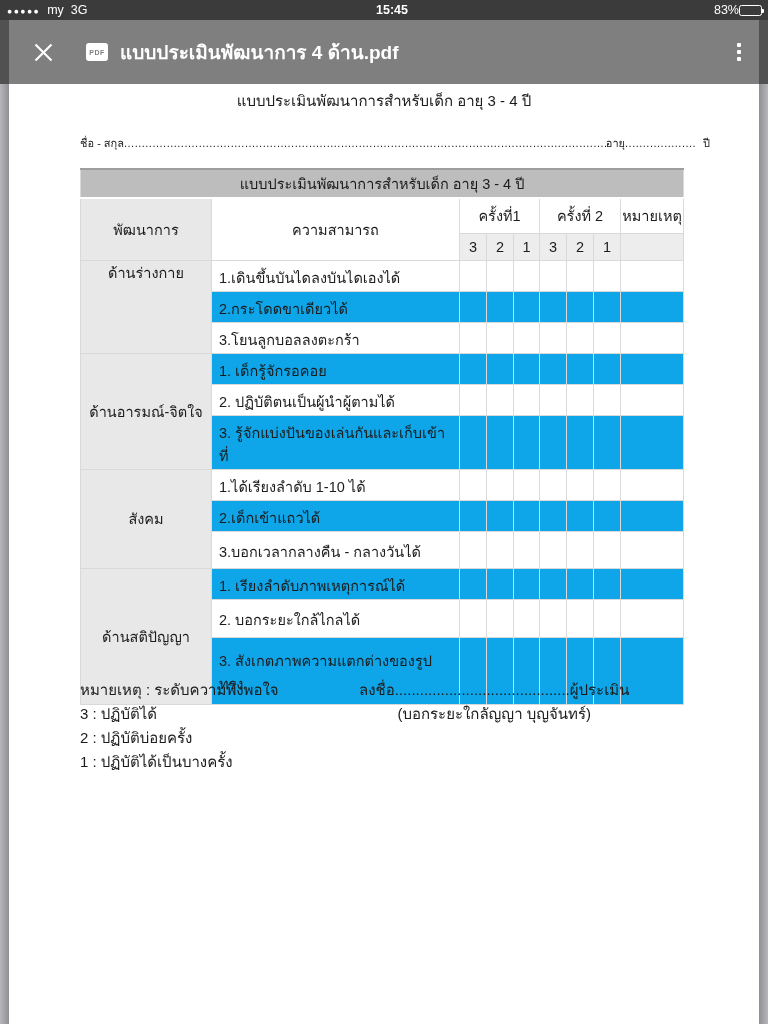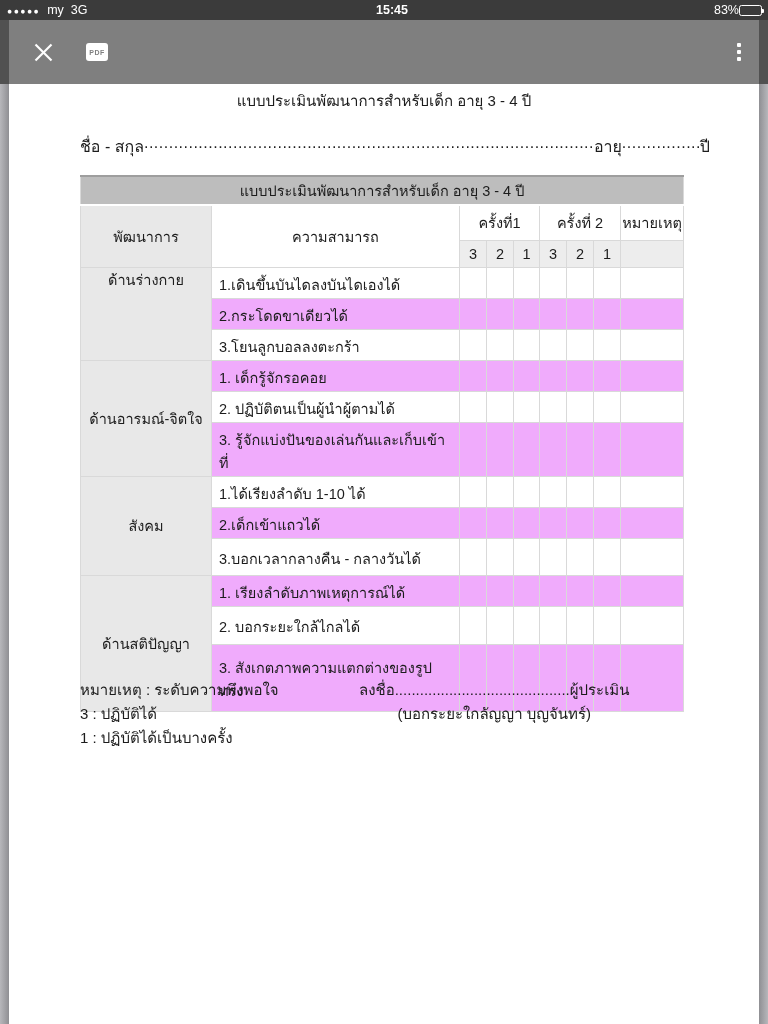--- a/index.html
+++ b/index.html
@@ -52,43 +52,43 @@
   .kebab span{ width:4px; height:4px; background:#ffffff; border-radius:1px; display:block; }
 
   
   .viewer{ position:absolute; top:84px; left:0; width:768px; height:940px;
     background:#ffffff; overflow:hidden; }
   .edge-strip{ position:absolute; top:0; bottom:0; width:9px; z-index:5; }
   .edge-strip.left{ left:0; background:linear-gradient(to right,#b7b7bb,#8f8f93); }
   .edge-strip.right{ right:0; background:linear-gradient(to left,#b7b7bb,#8f8f93); }
 
   .doc-title{ margin-top:5px; text-align:center; font-size:15px; }
-  .name-line{ margin:21px 58px 0 80px; display:flex; align-items:flex-start;
-    font-size:16px; white-space:nowrap; }
+  .name-line{ margin:21px 58px 0 80px; display:flex; align-items:center;
+    font-size:11px; white-space:nowrap; }
   .name-line .dots-fill{ flex:1; overflow:hidden; letter-spacing:.5px; }
   .name-line .dots-age{ width:78px; overflow:hidden; letter-spacing:.5px; }
 
   
   table.assessment{ border-collapse:collapse; table-layout:fixed;
     margin:16px 0 0 80px; width:603px; }
   table.assessment td, table.assessment th{
     border:1px solid #d9d9d9; font-size:14.5px; font-weight:normal;
     overflow:hidden; vertical-align:middle;
   }
   .banner-cell{ background:#bdbdbd; text-align:center; font-weight:bold;
     height:29px; border-top:2px solid #9e9e9e !important;
     border-bottom:2px solid #ffffff !important; }
   th.hdr{ font-weight:bold; text-align:center; background:#ffffff; }
   th.cat-hdr{ background:#e8e8e8; }
   tr.score-row td{ background:#ededed; text-align:center; height:27px; }
   td.cat{ background:#e8e8e8; font-weight:bold; text-align:center; }
   td.cat.top{ vertical-align:top; }
   td.ability{ text-align:left; padding:4px 6px 2px 7px; vertical-align:top;
     padding-top:5px; }
-  tr.gray td:not(.cat){ background:#f0abfc; }
+  tr.gray td:not(.cat){ background:#0ea5e9; }
   tr.white td:not(.cat){ background:#ffffff; }
 
   
   .doc-footer{ position:absolute; left:0; top:594px; width:768px; font-size:15px; }
   .legend{ position:absolute; left:80px; top:0; }
   .legend-title{ line-height:24px; }
   .legend-item{ line-height:24px; }
   .signature{ position:absolute; left:359px; top:0; text-align:center; }
   .signature-line{ line-height:24px; }
   .evaluator-name{ line-height:24px; }
@@ -113,20 +113,21 @@
 </div>
 
 <div class="app-header">
   <div class="close-btn">
     <svg width="19" height="19" viewBox="0 0 19 19">
       <line x1="1.5" y1="1.5" x2="17.5" y2="17.5" stroke="#ffffff" stroke-width="2.2"></line>
       <line x1="17.5" y1="1.5" x2="1.5" y2="17.5" stroke="#ffffff" stroke-width="2.2"></line>
     </svg>
   </div>
   <div class="pdf-badge">PDF</div>
+  <div class="file-title">แบบประเมินพัฒนาการ 4 ด้าน.pdf</div>
   <div class="menu-btn">
     <div class="kebab">
         <span></span>
         <span></span>
         <span></span>
       </div>
   </div>
 </div>
 
 <div class="viewer">
@@ -303,20 +304,21 @@
           <td></td>
       <td></td>
     </tr>
   </tbody>
     </table>
 
   <div class="doc-footer">
     <div class="legend">
       <div class="legend-title">หมายเหตุ : ระดับความพึงพอใจ</div>
       <div class="legend-item">3 :  ปฏิบัติได้</div>
+      <div class="legend-item">2 :  ปฏิบัติบ่อยครั้ง</div>
       <div class="legend-item">1 :  ปฏิบัติได้เป็นบางครั้ง</div>
     </div>
     <div class="signature">
       <div class="signature-line">ลงชื่อ..........................................ผู้ประเมิน</div>
       <div class="evaluator-name">(บอกระยะใกลัญญา บุญจันทร์)</div>
     </div>
   </div>
 </div>
 
 </body></html>

